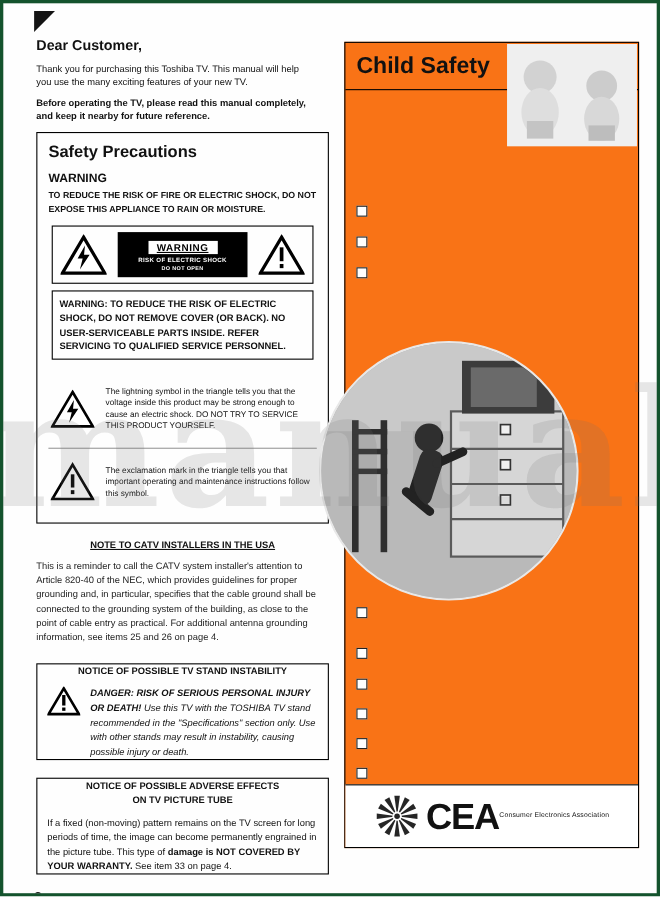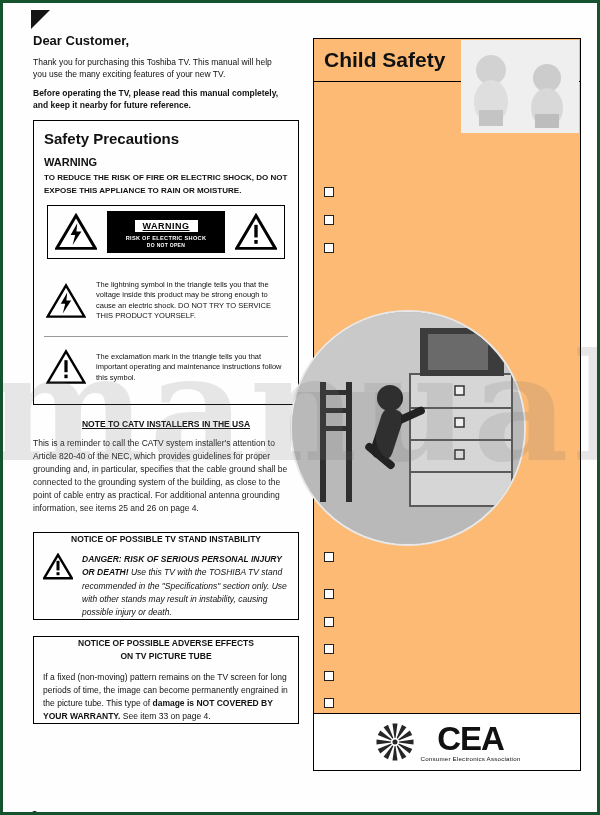--- a/index.html
+++ b/index.html
@@ -31,31 +31,31 @@
   .symbol-text{font-size:7.5px;line-height:1.4;}
   .catv-title{font-size:8.5px;font-weight:bold;text-decoration:underline;text-align:center;margin:14px 0 8px;}
   .catv-text{font-size:8.5px;line-height:1.55;margin:0;color:#222;}
   .notice-box{border:1px solid #000;margin-top:16px;padding:0 9px;box-sizing:border-box;}
   .notice-title{font-size:8.5px;font-weight:bold;text-align:center;line-height:1.5;margin:0 0 8px;}
   .stand-body{display:flex;gap:9px;align-items:flex-start;font-style:italic;}
   .notice-text{font-size:8.5px;line-height:1.55;margin:0;}
   .bold{font-weight:bold;}
   .page-num{position:absolute;left:28px;top:805px;font-size:13px;font-weight:bold;}
   
-  .child-box{position:absolute;left:310px;top:35px;width:268px;height:733px;border:1.5px solid #000;box-sizing:border-box;background:#fdba74;}
+  .child-box{position:absolute;left:310px;top:35px;width:268px;height:733px;border:1.5px solid #000;box-sizing:border-box;background:#f97316;}
   .cs-title{position:absolute;left:10px;top:9px;font-size:21px;font-weight:bold;margin:0;}
   .cs-rule{position:absolute;left:0;right:0;top:42px;border-top:1.5px solid #000;height:0;}
   .babies-photo{position:absolute;right:1px;top:1px;width:118px;height:93px;overflow:hidden;background:#ededed;}
   .checkbox{position:absolute;width:8px;height:8px;border:1.3px solid #222;background:#fff;box-sizing:content-box;}
   .child-photo{position:absolute;left:-24px;top:271px;width:236px;height:236px;border-radius:50%;overflow:hidden;
         background:#bdbdbd;border:2px solid #e8e8e8;box-sizing:border-box;}
   .cea-footer{position:absolute;left:0;right:0;bottom:0;height:56px;border-top:1.5px solid #000;
         display:flex;align-items:center;justify-content:center;gap:5px;background:#fff;}
   .cea-star{width:42px;height:42px;}
-  .cea-textwrap{display:flex;flex-direction:column;align-items:center;line-height:1;}
+  .cea-textwrap{display:flex;flex-direction:row;align-items:center;line-height:1;}
   .cea-name{font-size:33px;font-weight:bold;letter-spacing:-1px;}
   .cea-sub{font-size:6.2px;margin-top:1px;letter-spacing:.2px;}
   
   .watermark{position:absolute;left:-14px;top:318px;z-index:40;pointer-events:none;white-space:nowrap;
         font-family:"DejaVu Serif",serif;font-size:148px;font-weight:bold;color:rgba(110,110,110,0.17);letter-spacing:4px;}
 </style>
 </head>
 <body>
 
 <div class="page">
@@ -82,20 +82,21 @@
           <div class="shock-l1">RISK OF ELECTRIC SHOCK</div>
           <div class="shock-l2">DO NOT OPEN</div>
         </div>
         <svg class="tri" viewBox="0 0 100 90">
           <path d="M50 6 L96 84 L4 84 Z" fill="#fff" stroke="#000" stroke-width="7"></path>
           <rect x="46" y="28" width="8" height="30" fill="#000"></rect>
           <rect x="46" y="64" width="8" height="9" fill="#000"></rect>
         </svg>
       </div>
 
+      <div class="shock-text-box">WARNING: TO REDUCE THE RISK OF ELECTRIC SHOCK, DO NOT REMOVE COVER (OR BACK). NO USER-SERVICEABLE PARTS INSIDE. REFER SERVICING TO QUALIFIED SERVICE PERSONNEL.</div>
 
       <div class="symbol-row first">
         <svg class="tri-lg" viewBox="0 0 100 90">
           <path d="M50 6 L96 84 L4 84 Z" fill="#fff" stroke="#000" stroke-width="6"></path>
           <path d="M53 24 L37 52 L48 52 L42 76 L63 44 L51 44 Z" fill="#000"></path>
         </svg>
         <p class="symbol-text">The lightning symbol in the triangle tells you that the voltage inside this product may be strong enough to cause an electric shock. DO NOT TRY TO SERVICE THIS PRODUCT YOURSELF.</p>
       </div>
 
       <div class="symbol-row">

